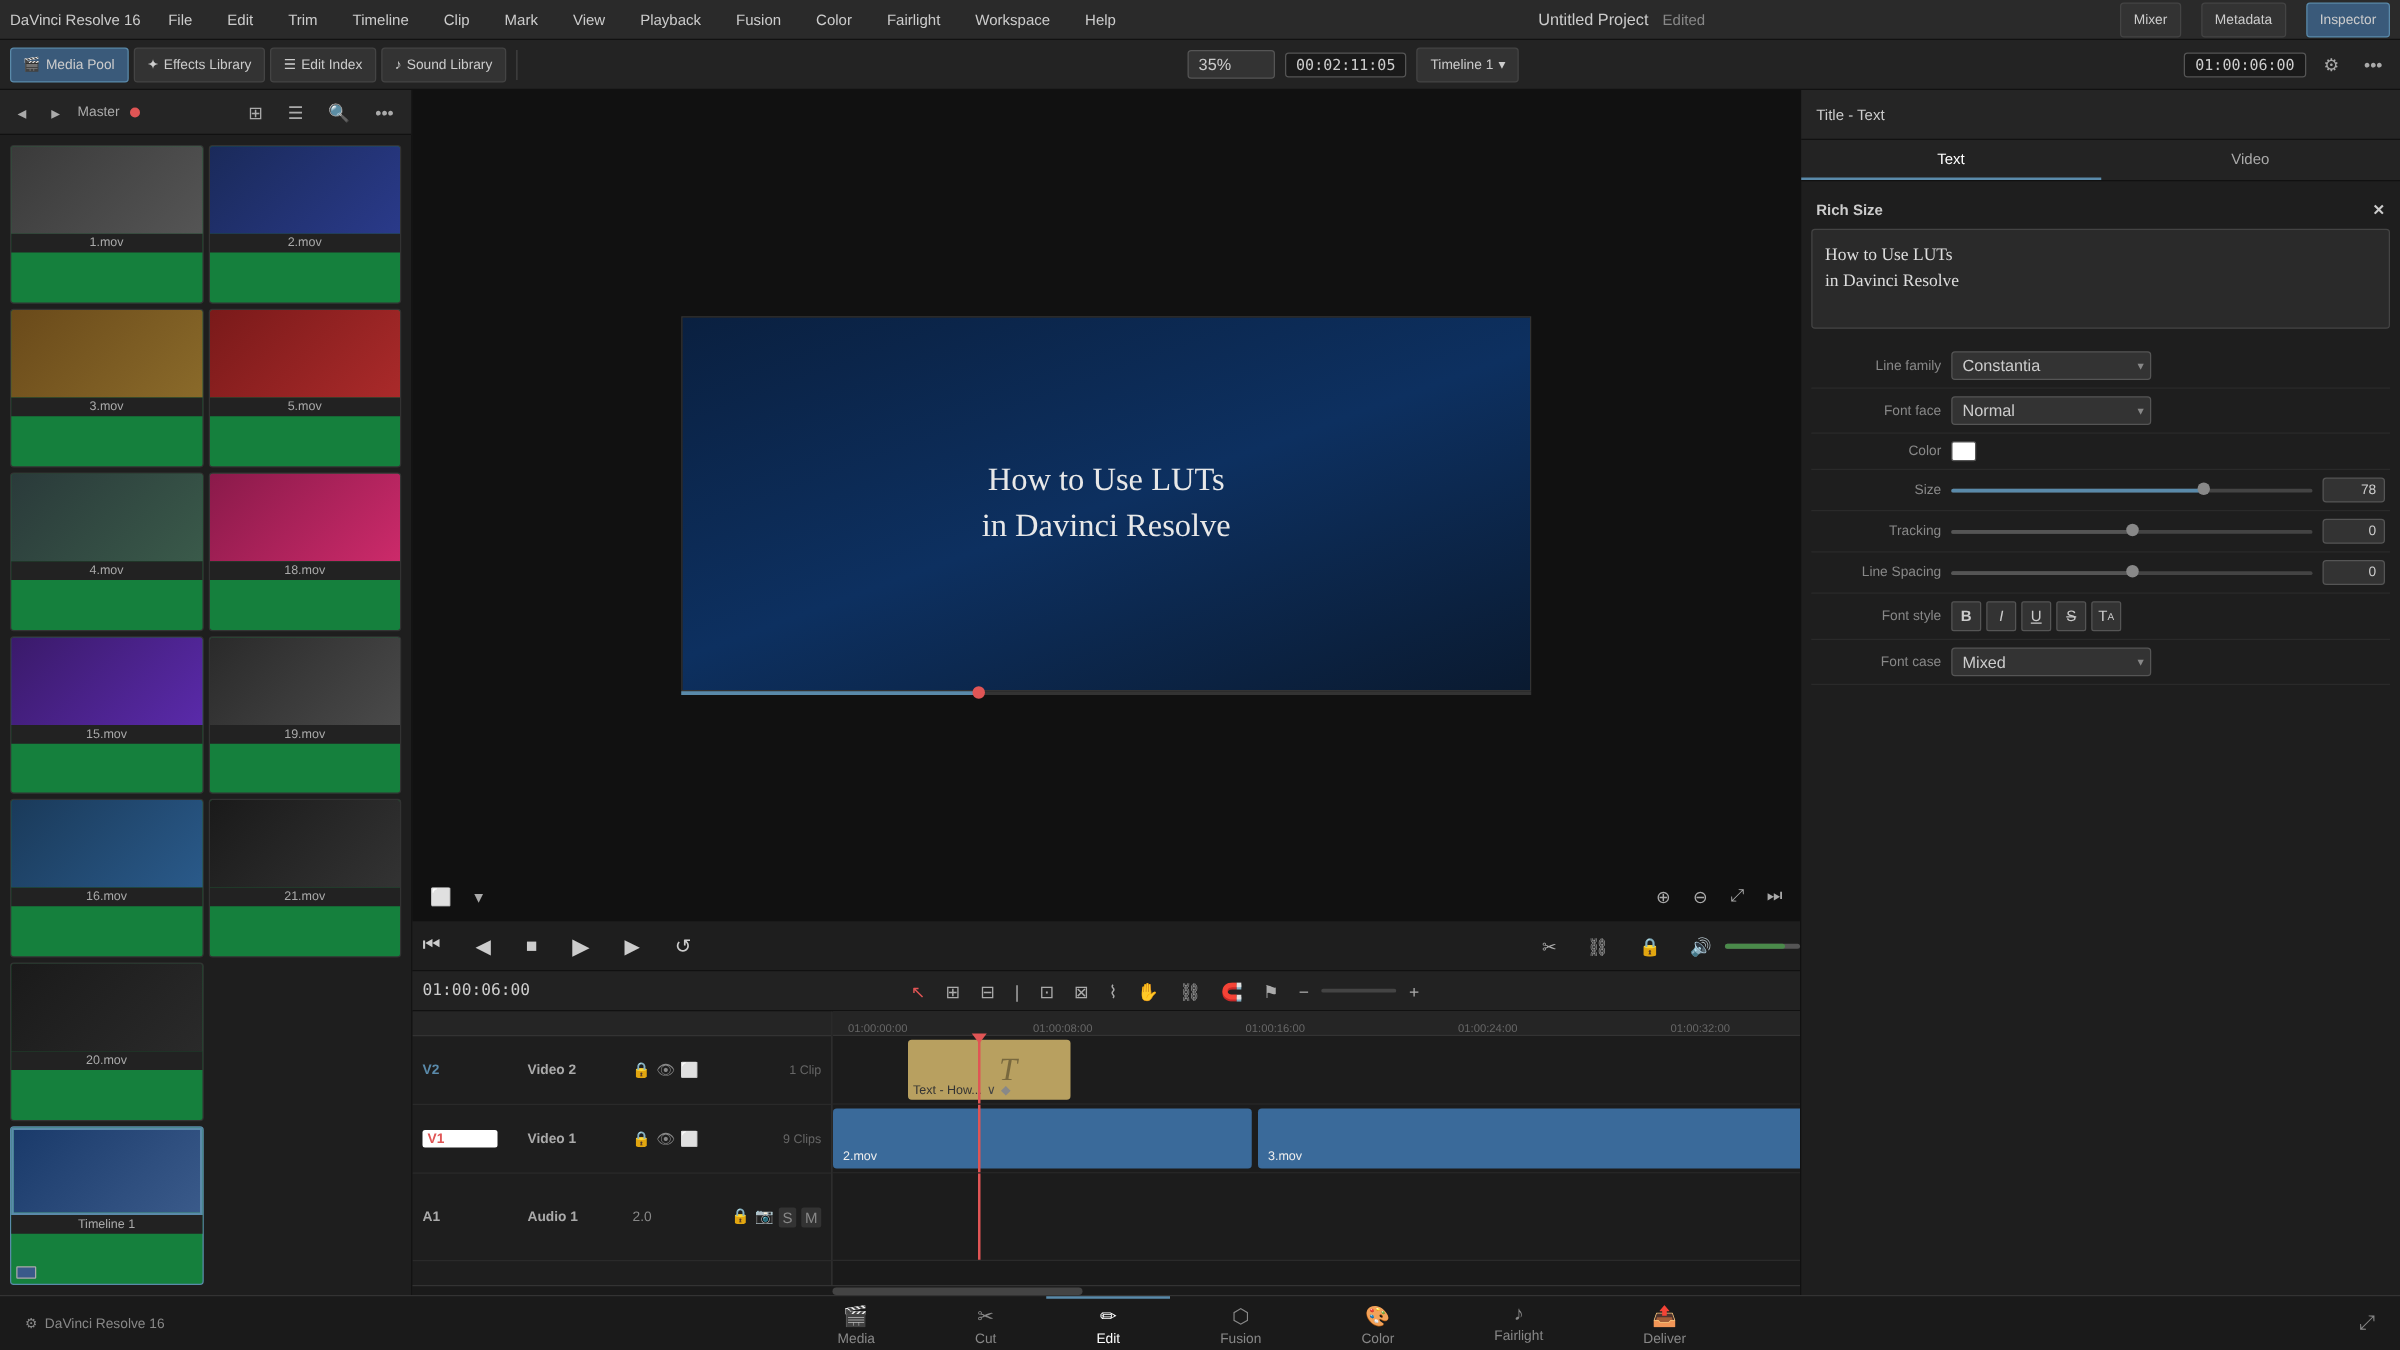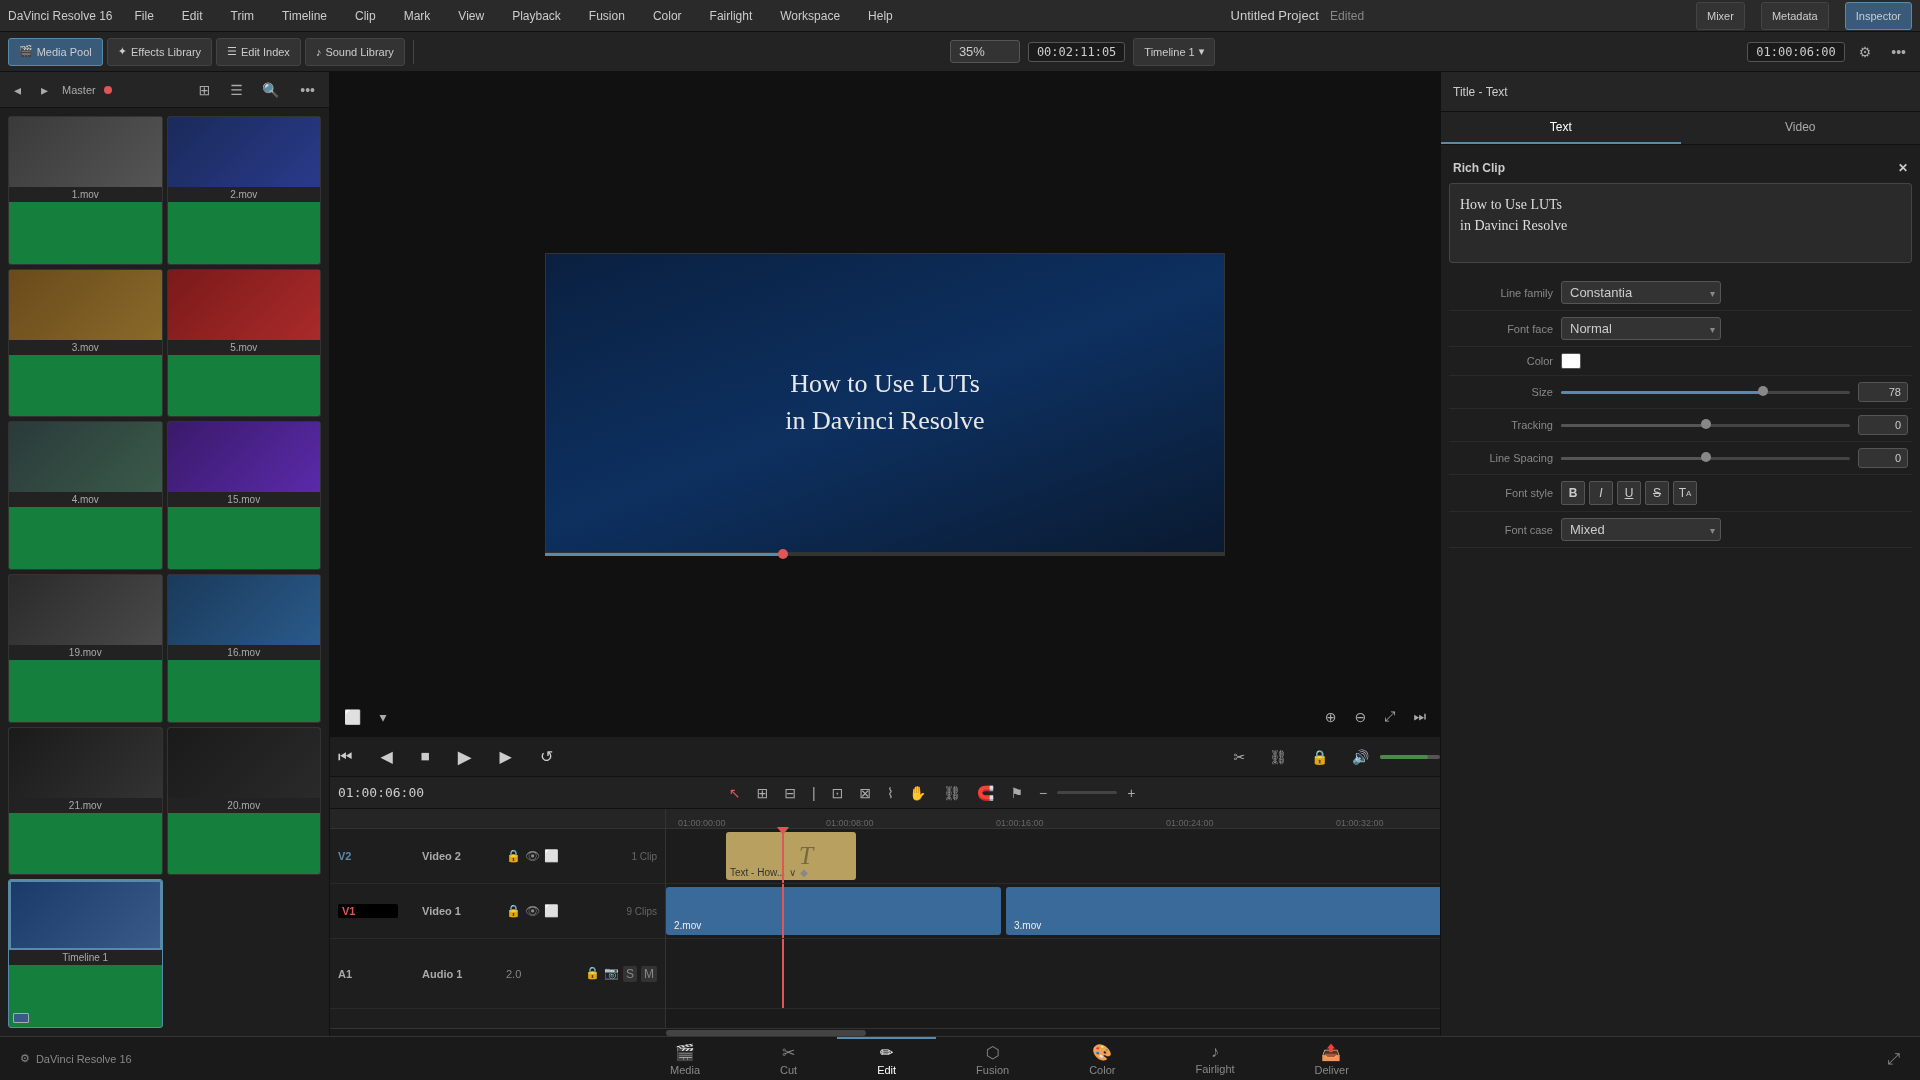--- a/index.html
+++ b/index.html
@@ -196,20 +196,24 @@
       </div>
       <div class="media-thumb">
         <div class="thumb-color" style="background:linear-gradient(135deg,#7a1a1a,#aa2a2a);"></div>
         <div class="thumb-label">5.mov</div>
       </div>
       <div class="media-thumb">
         <div class="thumb-color" style="background:linear-gradient(135deg,#2a3a3a,#3a5a4a);"></div>
         <div class="thumb-label">4.mov</div>
       </div>
       <div class="media-thumb">
+        <div class="thumb-color" style="background:linear-gradient(135deg,#8a1a4a,#cc2a6a);"></div>
+        <div class="thumb-label">18.mov</div>
+      </div>
+      <div class="media-thumb">
         <div class="thumb-color" style="background:linear-gradient(135deg,#3a1a6a,#5a2aaa);"></div>
         <div class="thumb-label">15.mov</div>
       </div>
       <div class="media-thumb">
         <div class="thumb-color" style="background:linear-gradient(135deg,#2a2a2a,#4a4a4a);"></div>
         <div class="thumb-label">19.mov</div>
       </div>
       <div class="media-thumb">
         <div class="thumb-color" style="background:linear-gradient(135deg,#1a3a5a,#2a5a8a);"></div>
         <div class="thumb-label">16.mov</div>
@@ -317,21 +321,21 @@
             <span class="track-name">Video 2</span>
             <div class="track-icons">
               <span class="track-icon">🔒</span>
               <span class="track-icon">👁</span>
               <span class="track-icon">⬜</span>
             </div>
             <span class="track-clips-count">1 Clip</span>
           </div>
 
           <div class="track-label">
-            <span class="track-name" style="color:#e05555; background:#000000;padding:1px 4px;border-radius:2px;">V1</span>
+            <span class="track-name" style="color:#e05555; background:#ffffff;padding:1px 4px;border-radius:2px;">V1</span>
             <span class="track-name">Video 1</span>
             <div class="track-icons">
               <span class="track-icon">🔒</span>
               <span class="track-icon">👁</span>
               <span class="track-icon">⬜</span>
             </div>
             <span class="track-clips-count">9 Clips</span>
           </div>
 
           <div class="track-label audio">
@@ -407,21 +411,21 @@
     </div>
 
     <div class="inspector-tabs">
       <div class="inspector-tab active">Text</div>
       <div class="inspector-tab">Video</div>
     </div>
 
     <div class="inspector-body">
 
       <div class="rich-text-label">
-        <span>Rich Clip</span>
+        <span>Rich Size</span>
         <span style="cursor:pointer;">✕</span>
       </div>
       <div class="rich-text-area">
         <div>How to Use LUTs</div>
         <div>in Davinci Resolve</div>
       </div>
 
       <div class="prop-row">
         <span class="prop-label">Line family</span>
         <div class="select-wrapper">

